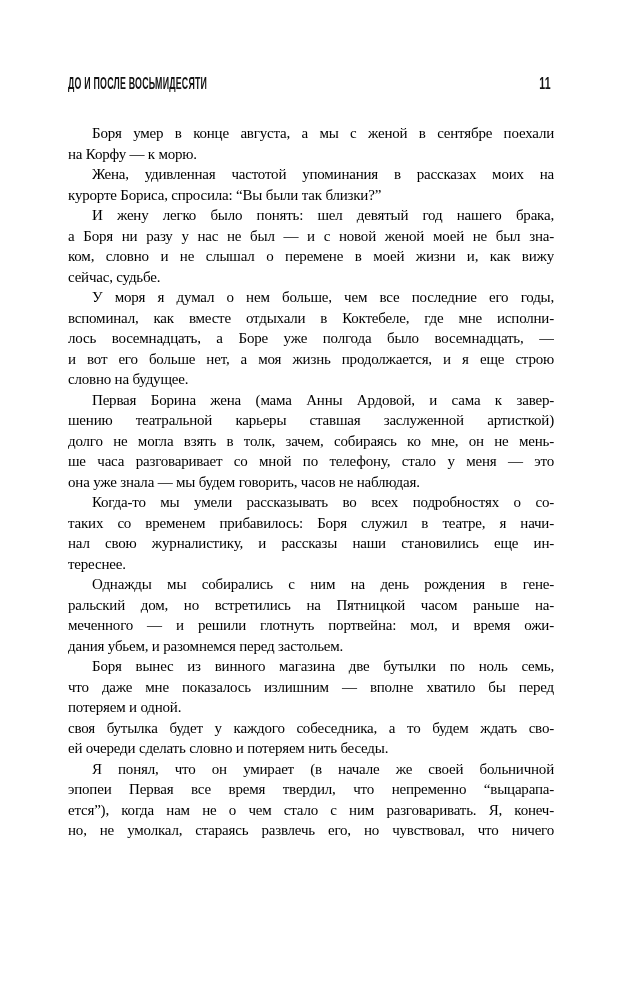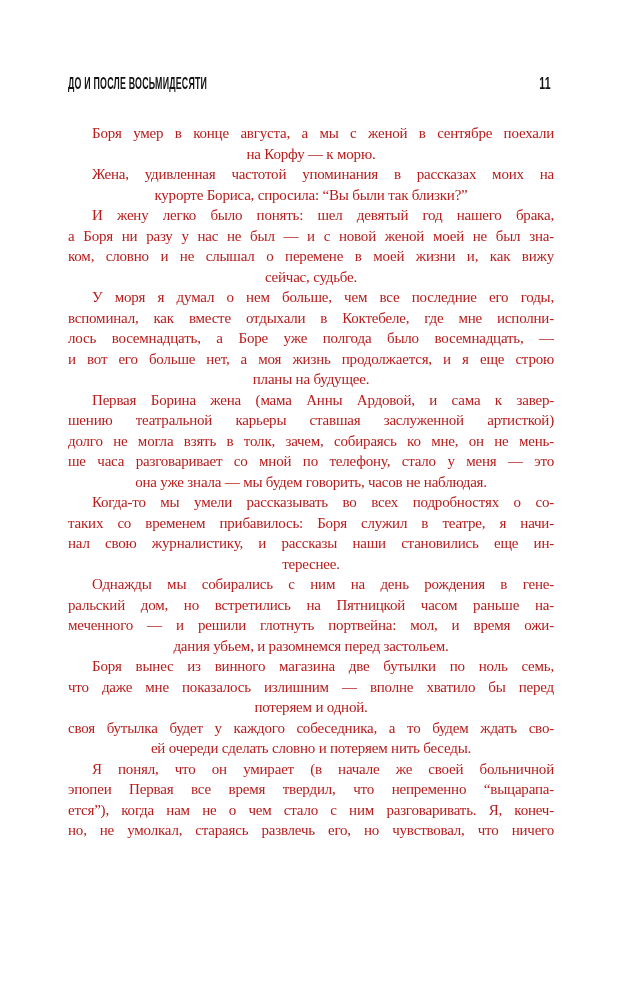--- a/index.html
+++ b/index.html
@@ -49,38 +49,38 @@
   }
   
   .text {
     position: absolute;
     left: 68px;
     top: 123px;
     width: 486px;
     font-size: 15px;
     line-height: 20.5px;
     letter-spacing: -0.2px;
-    color: #b91c1c;
+    color: #000000;
   }
   .paragraph { margin: 0; padding: 0; }
   .line {
     height: 20.5px;
     overflow: hidden;
     text-align: justify;
     white-space: normal;
   }
   
   .line.j::after {
     content: "";
     display: inline-block;
     width: 100%;
     height: 0;
   }
   .line.first { text-indent: 24px; }
-  .line.noj { text-align: center; }
+  .line.noj { text-align: left; }
 </style>
 </head>
 <body>
 
 <main class="page">
   <header>
     <span class="head-title">ДО И ПОСЛЕ ВОСЬМИДЕСЯТИ</span>
     <span class="head-num">11</span>
   </header>
 
@@ -97,21 +97,21 @@
         <div class="line first j">И жену легко было понять: шел девятый год нашего брака,</div>
         <div class="line j">а Боря ни разу у нас не был — и с новой женой моей не был зна-</div>
         <div class="line j">ком, словно и не слышал о перемене в моей жизни и, как вижу</div>
         <div class="line noj">сейчас, судьбе.</div>
       </div>
       <div class="paragraph">
         <div class="line first j">У моря я думал о нем больше, чем все последние его годы,</div>
         <div class="line j">вспоминал, как вместе отдыхали в Коктебеле, где мне исполни-</div>
         <div class="line j">лось восемнадцать, а Боре уже полгода было восемнадцать, —</div>
         <div class="line j">и вот его больше нет, а моя жизнь продолжается, и я еще строю</div>
-        <div class="line noj">планы на будущее.</div>
+        <div class="line noj">словно на будущее.</div>
       </div>
       <div class="paragraph">
         <div class="line first j">Первая Борина жена (мама Анны Ардовой, и сама к завер-</div>
         <div class="line j">шению театральной карьеры ставшая заслуженной артисткой)</div>
         <div class="line j">долго не могла взять в толк, зачем, собираясь ко мне, он не мень-</div>
         <div class="line j">ше часа разговаривает со мной по телефону, стало у меня — это</div>
         <div class="line noj">она уже знала — мы будем говорить, часов не наблюдая.</div>
       </div>
       <div class="paragraph">
         <div class="line first j">Когда-то мы умели рассказывать во всех подробностях о со-</div>

